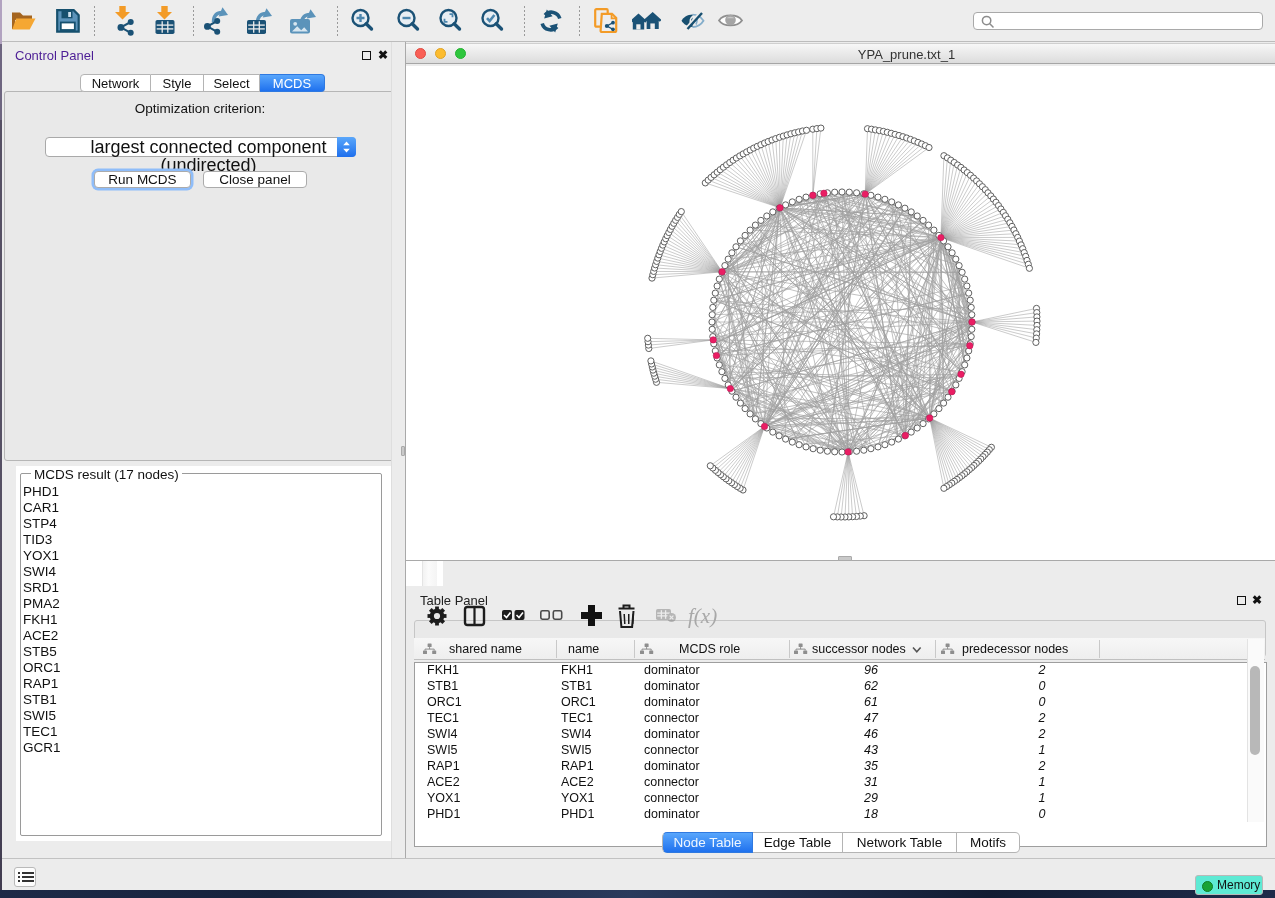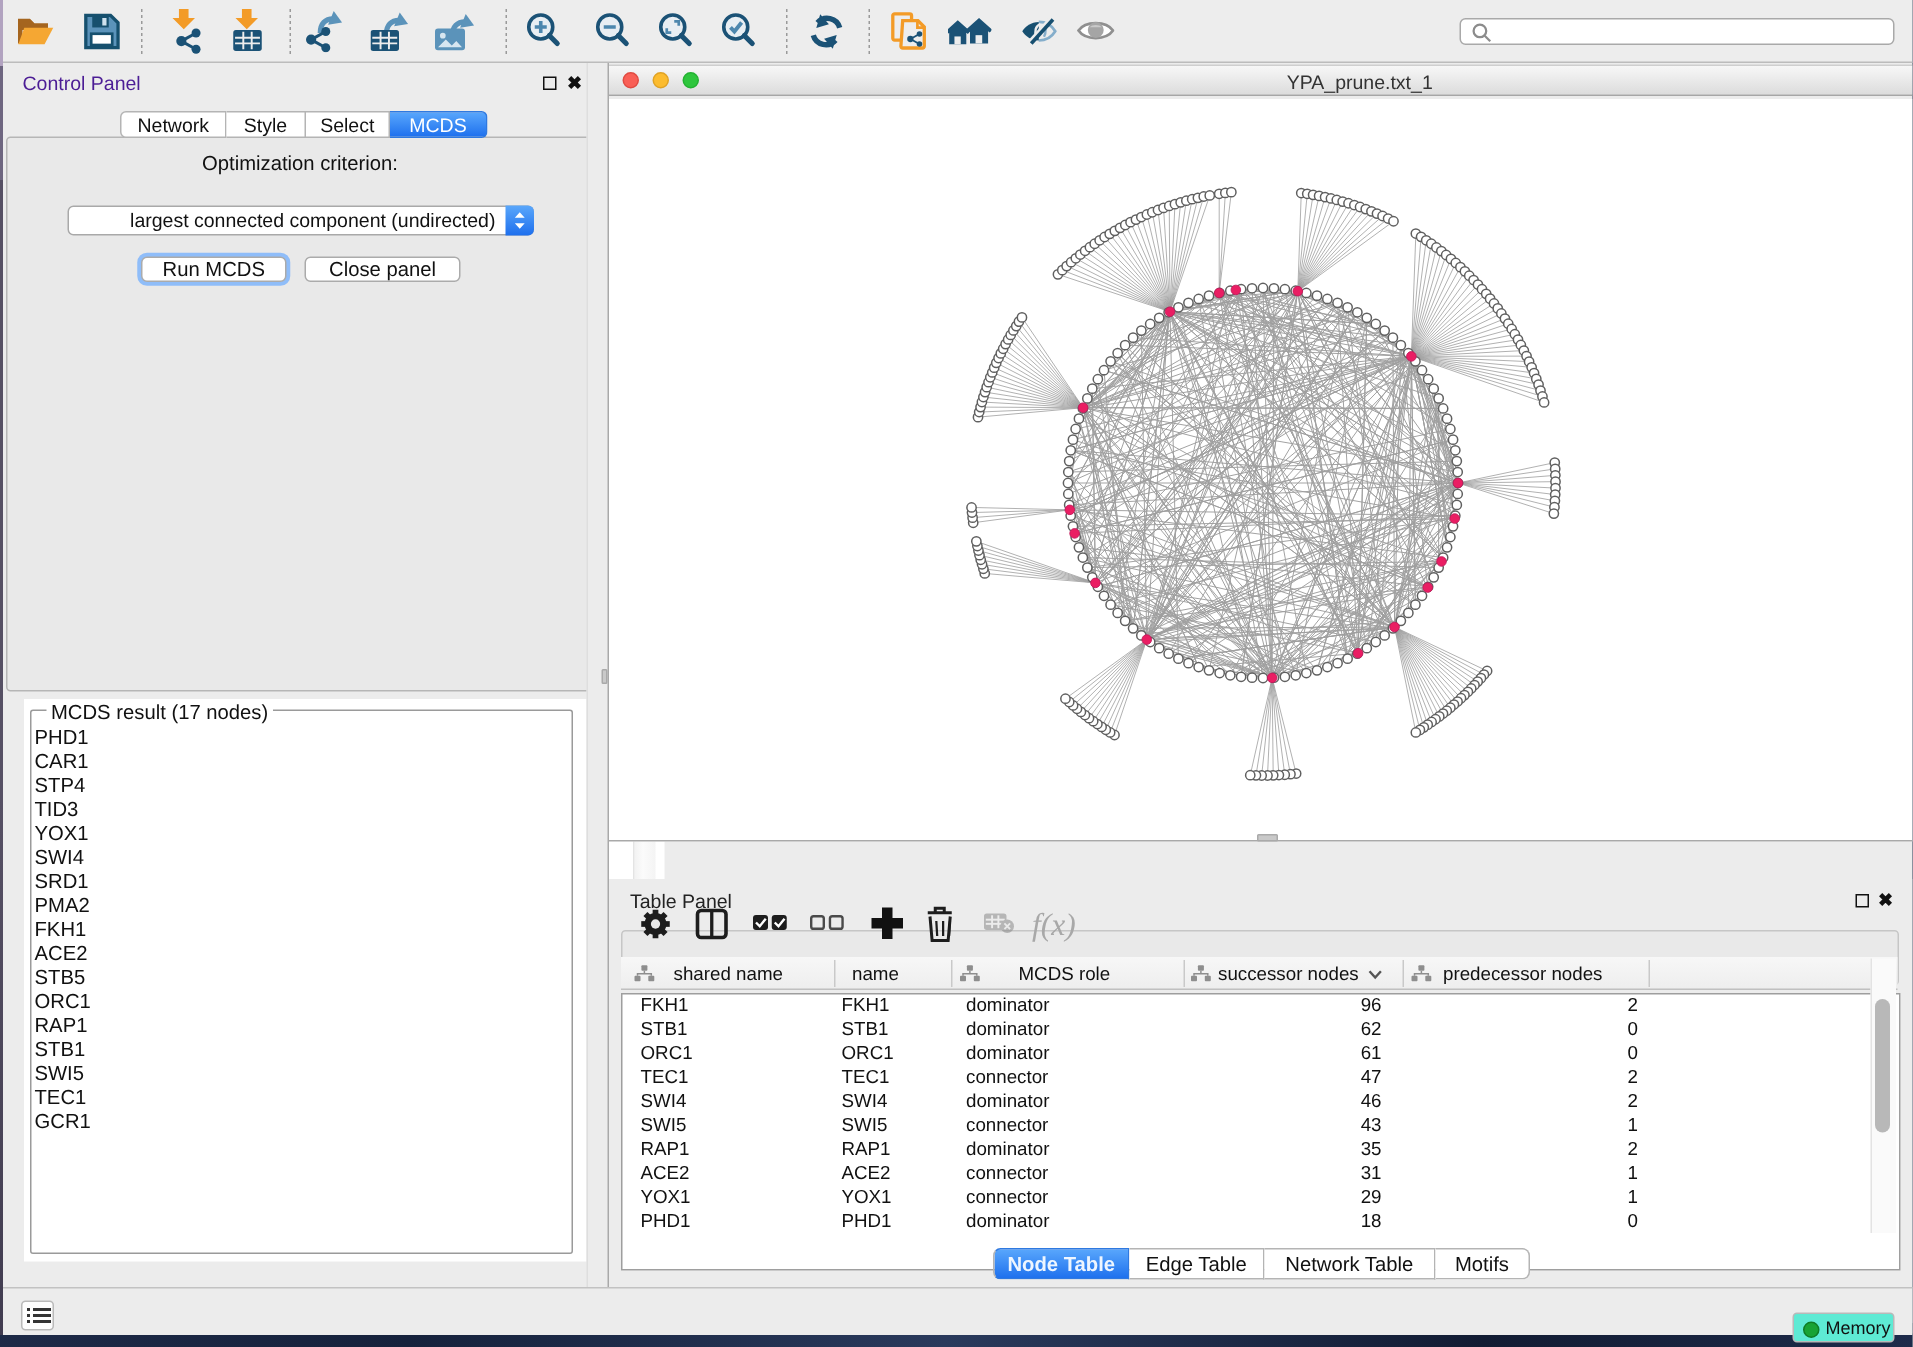--- a/index.html
+++ b/index.html
@@ -18,21 +18,21 @@
 #cpanel .ptitle { position:absolute; left:15px; top:6px; font-size:13px; color:#4c1d95; }
 .wbox { position:absolute; width:9px; height:9px; border:1.6px solid #111; background:transparent; }
 .xmark { position:absolute; font-size:12px; font-weight:bold; color:#111; }
 #tabs { position:absolute; left:80px; top:32px; height:18px; display:flex; z-index:5; }
 #tabs div { height:18px; line-height:17px; text-align:center; background:#fff; border:1px solid #b4b4b4; border-left:none; font-size:13px; padding:0; color:#111; }
 #tabs div:first-child { border-left:1px solid #b4b4b4; border-radius:4px 0 0 4px; }
 #tabs div:last-child { border-radius:0 4px 4px 0; }
 #tabs .sel { background:linear-gradient(#58a6fc,#1f71ee); color:#fff; border-color:#2f79e0; }
 #tpane { position:absolute; left:4px; top:49px; width:395px; height:370px; background:#e9e9e9; border:1px solid #b6b6b6; border-radius:3px; }
 #optlab { position:absolute; left:0; top:59px; width:400px; text-align:center; font-size:13.5px; color:#111; }
-#combo { position:absolute; left:45px; top:95px; width:311px; height:20px; background:#fff; border:1px solid #a9a9a9; border-radius:4px; font-size:13px; line-height:18px; text-align:center; color:#111;padding-left:16px; }
+#combo { position:absolute; left:45px; top:95px; width:311px; height:20px; background:#fff; border:1px solid #a9a9a9; border-radius:4px; font-size:18px; line-height:18px; text-align:center; color:#111;padding-left:16px; }
 #combo .step { position:absolute; right:-1px; top:-1px; width:19px; height:20px; border-radius:0 4px 4px 0; background:linear-gradient(#5aa7fb,#1e6fed); }
 .btn { position:absolute; height:17px; background:#fff; border:1px solid #ababab; border-radius:4px; font-size:13.5px; text-align:center; line-height:15px; color:#111; }
 #runbtn { left:94px; top:129px; width:97px; box-shadow:0 0 0 2.5px #8fbdf9; }
 #closebtn { left:203px; top:129px; width:104px; }
 #mcdsbox { position:absolute; left:16px; top:424px; width:427px; height:375px; background:#fff; }
 #fldset { position:absolute; left:4px; top:7px; width:362px; height:363px; border:1px solid #9a9a9a; border-radius:2px; }
 #fldlab { position:absolute; left:10px; top:-7px; background:#fff; padding:0 3px; font-size:13.5px; color:#111; }
 #mlist { position:absolute; left:7px; top:18px; width:350px; font-size:13.5px; line-height:16px; color:#111; }
 #mscroll { position:absolute; right:6px; top:18px; width:15px; height:348px; background:linear-gradient(90deg,#f2f2f2,#fbfbfb 40%,#f4f4f4); border-left:1px solid #e4e4e4; }
 #cpscroll { position:absolute; left:391px; top:42px; width:9px; height:816px; background:#ececec; border-left:1px solid #dedede; }
@@ -52,26 +52,26 @@
 
 #tpanel { position:absolute; left:406px; top:586px; width:869px; height:296px; background:#ececec; }
 #tpanel .ptitle { position:absolute; left:14px; top:7px; font-size:13px; color:#222; }
 #ttool { position:absolute; left:8px; top:34px; width:852px; height:37px; background:#e9e9e9; border:1px solid #c6c6c6; border-radius:3px; }
 #tbl { position:absolute; left:8px; top:76px; width:853px; height:185px; background:#fff; border:1px solid #9e9e9e; }
 #thead { position:absolute; left:414px; top:638px; width:851px; height:22px; background:linear-gradient(#f7f7f7,#eee); border-bottom:1px solid #c0c0c0; }
 #thead span { position:absolute; top:4px; font-size:12.5px; color:#111; }
 #thead i { position:absolute; top:2px; width:1px; height:18px; background:#c9c9c9; }
 .trow { position:absolute; left:414px; width:851px; height:16px; }
 .trow span { position:absolute; top:1px; font-size:12.5px; color:#111; }
-.trow .rnum { text-align:right; }
+.trow .rnum { text-align:center;font-style:italic; }
 #tscroll { position:absolute; left:1247px; top:639px; width:17px; height:183px; background:#fafafa; border-left:1px solid #e3e3e3; }
 #tthumb { position:absolute; left:1250px; top:666px; width:10px; height:89px; background:#b8b8b8; border-radius:5px; }
 #btabs { position:absolute; left:662px; top:832px; height:21px; display:flex; z-index:5; }
 #btabs div { height:21px; line-height:20px; text-align:center; background:#fff; border:1px solid #b4b4b4; border-left:none; font-size:13.5px; color:#111; }
-#btabs div:first-child { border-left:1px solid #b4b4b4; border-radius:5px 0 0 5px;font-weight:bold; }
+#btabs div:first-child { border-left:1px solid #b4b4b4; border-radius:5px 0 0 5px; }
 #btabs div:last-child { border-radius:0 5px 5px 0; }
 #btabs .sel { background:linear-gradient(#58a6fc,#1f71ee); color:#eef6ff; border-color:#2f79e0; }
 
 
 #status { position:absolute; left:0; top:858px; width:1275px; height:31px; background:#ececec; border-top:1px solid #c2c2c2; }
 #lstbtn { position:absolute; left:14px; top:8px; width:22px; height:20px; background:#fdfdfd; border:1px solid #b9b9b9; border-radius:3px; }
 #membtn { position:absolute; left:1195px; top:16px; width:68px; height:20px; background:#5eead4; border:1px solid #b9b9b9; border-radius:3px; font-size:12px; line-height:19px; color:#111; }
 #membtn b { position:absolute; left:6px; top:4.5px; width:11px; height:11px; border-radius:50%; background:#18a334; border:1px solid #0f7d26; }
 #membtn span { position:absolute; left:21px; }
 </style></head>

